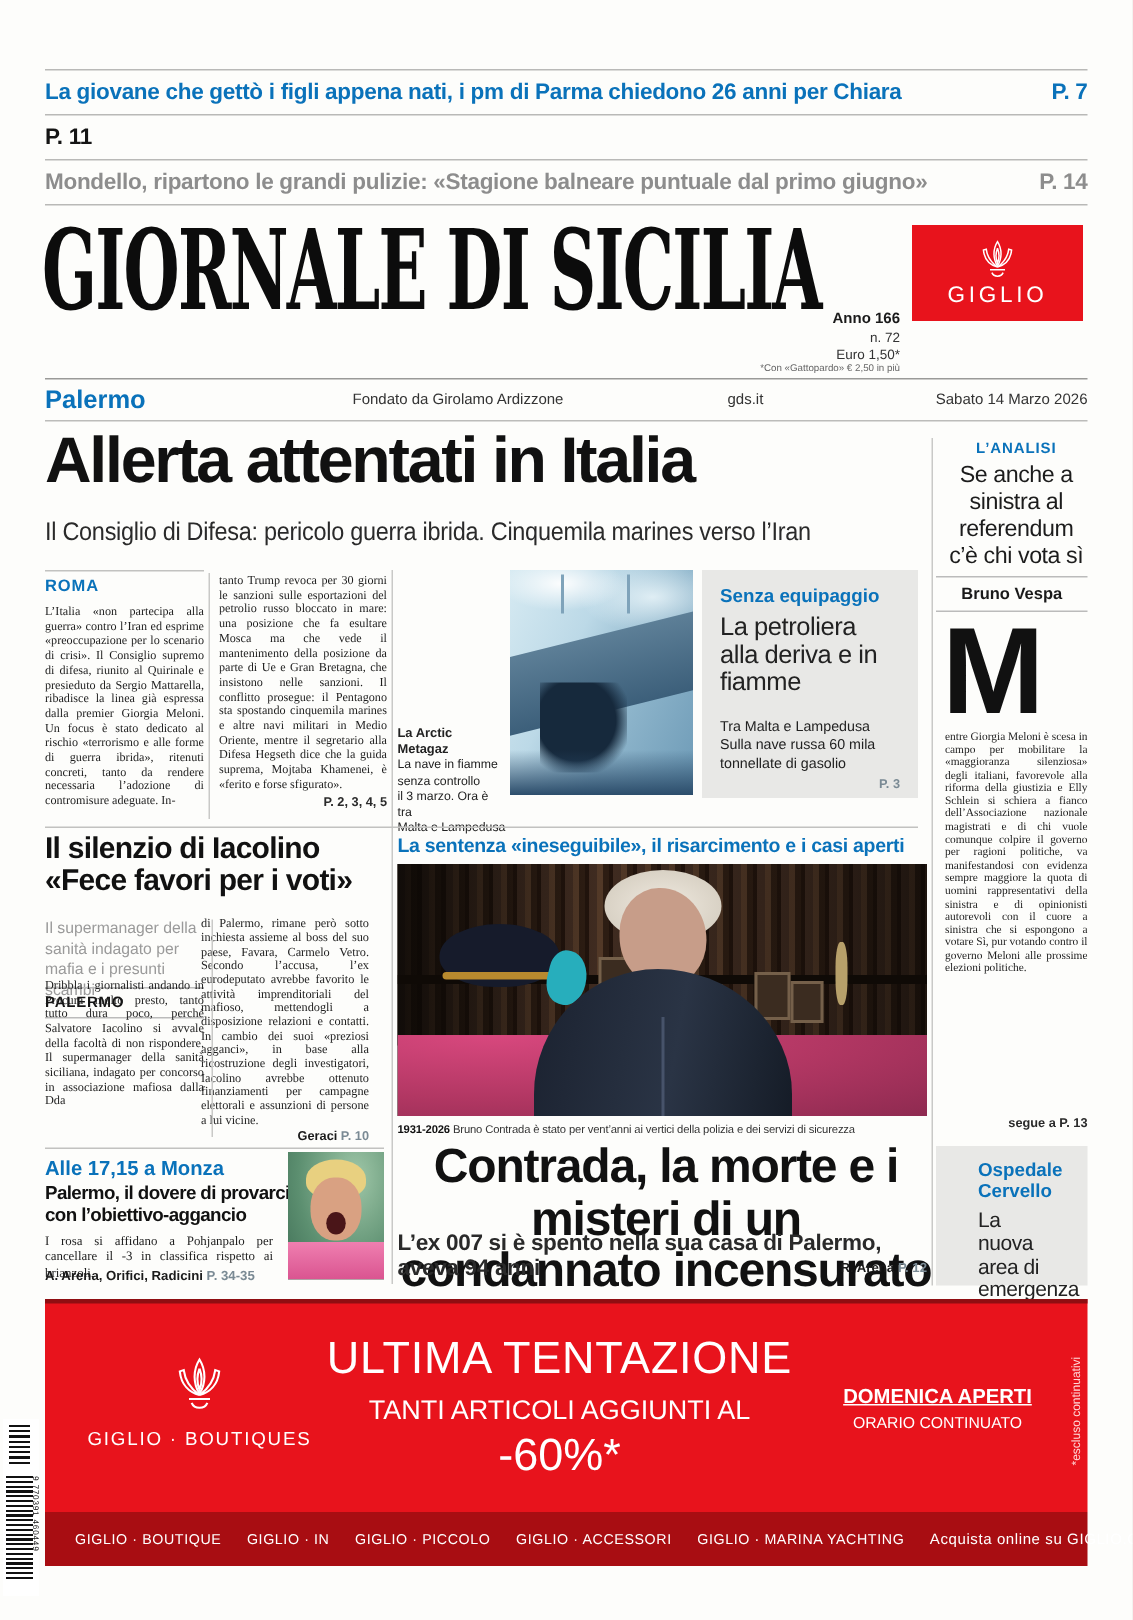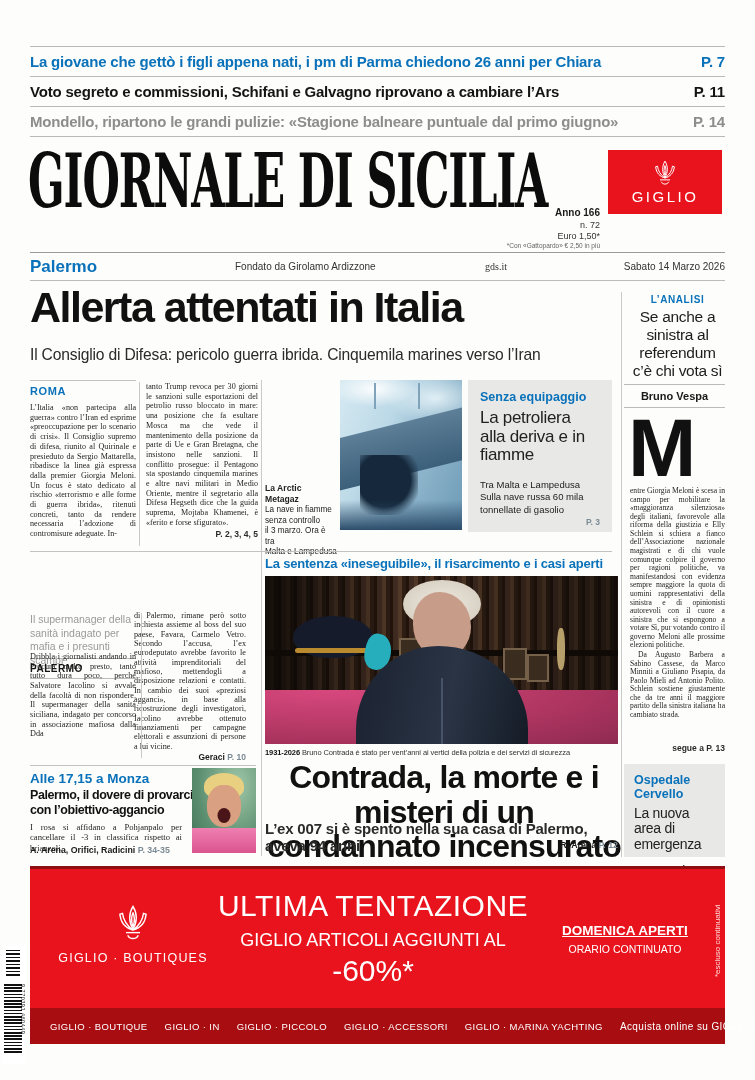--- a/index.html
+++ b/index.html
@@ -25,21 +25,21 @@
   .issue{position:absolute;left:420px;top:207px;width:180px;text-align:right;line-height:1.25;}
   .issue .i1{font-weight:bold;font-size:10px;}
   .issue .i2,.issue .i3{font-size:9px;color:#333;}
   .issue .i4{font-size:6.5px;color:#666;}
 
   
   .dateline{position:absolute;left:30px;top:252px;width:695px;height:27px;
         border-top:1px solid #9a9a98;border-bottom:1px solid #bcbcba;display:flex;align-items:center;}
   .dl-city{color:#0a72ba;font-weight:bold;font-size:17px;width:205px;}
   .dl-founded{font-size:10px;color:#333;width:250px;}
-  .dl-site{font-size:10px;color:#333;width:110px;font-family:Liberation Serif, serif;}
+  .dl-site{font-size:10px;color:#333;width:110px;}
   .dl-date{font-size:10px;color:#333;margin-left:auto;}
 
   
   .lead-headline{position:absolute;left:30px;top:283px;font-size:43px;font-weight:bold;
         letter-spacing:-1.5px;color:#111;white-space:nowrap;}
   .lead-subhead{position:absolute;left:30px;top:345px;font-size:17px;color:#2a2a2a;
         letter-spacing:-0.2px;white-space:nowrap;transform:scaleX(0.92);transform-origin:left top;}
   .kicker{color:#0a72ba;font-weight:bold;}
   .lead-kicker{position:absolute;left:30px;top:385px;font-size:11px;letter-spacing:0.6px;}
   .serif{font-family:"Liberation Serif","DejaVu Serif",serif;text-align:justify;color:#1d1d1d;}
@@ -65,21 +65,21 @@
   .tanker-caption{position:absolute;left:265px;top:483px;width:72px;font-size:8.2px;line-height:1.28;color:#222;}
   .tanker-caption .cap-title{font-weight:bold;font-size:8.6px;}
 
   
   .graybox{background:#e8e8e6;box-sizing:border-box;padding:10px 12px;}
   .box-tanker{position:absolute;left:468px;top:380px;width:144px;height:152px;}
   .graybox .gb-kicker{font-size:12.5px;}
   .graybox .gb-title{font-size:17px;line-height:1.1;color:#222;margin-top:5px;letter-spacing:-0.3px;}
   .graybox .gb-body{font-size:9.5px;line-height:1.3;color:#222;margin-top:14px;}
   .graybox .gb-page{text-align:right;font-weight:bold;font-size:8.5px;color:#7a8a94;margin-top:1px;}
-  .box-cervello{position:absolute;left:624px;top:764px;width:101px;height:93px;padding:9px 10px;}
+  .box-cervello{position:absolute;left:624px;top:764px;width:101px;height:93px;padding:9px 28px;}
   .box-cervello .gb-title{font-size:14px;letter-spacing:-0.3px;}
   .box-cervello .gb-byline{text-align:right;font-weight:bold;font-size:8.5px;margin-top:12px;color:#1a1a1a;}
 
   
   .an-kicker{position:absolute;left:630px;top:294px;width:95px;text-align:center;font-size:10px;letter-spacing:0.6px;}
   .an-title{position:absolute;left:630px;top:308px;width:95px;text-align:center;font-size:15.5px;
         line-height:1.16;letter-spacing:-0.3px;color:#1c1c1c;}
   .an-author{position:absolute;left:624px;top:384px;width:101px;text-align:center;font-weight:bold;font-size:11px;
         border-top:1px solid #bbb;border-bottom:1px solid #bbb;padding:5px 0;box-sizing:border-box;}
   .an-drop{position:absolute;left:628px;top:414px;font-size:82px;font-weight:bold;line-height:0.82;color:#111;}
@@ -186,21 +186,20 @@
 <body>
 
 <div class="page">
 
   <div class="teasers">
     <div class="teaser-row t-blue">
       <span>La giovane che gettò i figli appena nati, i pm di Parma chiedono 26 anni per Chiara</span>
       <span>P. 7</span>
     </div>
     <div class="teaser-row t-black">
-      <span>Voto segreto e commissioni, Schifani e Galvagno riprovano a cambiare l’Ars</span>
       <span>P. 11</span>
     </div>
     <div class="teaser-row t-gray">
       <span>Mondello, ripartono le grandi pulizie: «Stagione balneare puntuale dal primo giugno»</span>
       <span>P. 14</span>
     </div>
   </div>
 
   <div class="masthead-title">GIORNALE DI SICILIA</div>
   <div class="giglio-box">
@@ -264,27 +263,27 @@
     <div class="gb-body">Tra Malta e Lampedusa Sulla nave russa 60 mila tonnellate di gasolio</div>
     <div class="gb-page">P. 3</div>
   </div>
 
   <div class="kicker an-kicker">L’ANALISI</div>
   <div class="an-title">Se anche a sinistra al referendum c’è chi vota sì</div>
   <div class="an-author">Bruno Vespa</div>
   <div class="an-drop">M</div>
   <div class="serif an-body">
     <div>entre Giorgia Meloni è scesa in campo per mobilitare la «maggioranza silenziosa» degli italiani, favorevole alla riforma della giustizia e Elly Schlein si schiera a fianco dell’Associazione nazionale magistrati e di chi vuole comunque colpire il governo per ragioni politiche, va manifestandosi con evidenza sempre maggiore la quota di uomini rappresentativi della sinistra e di opinionisti autorevoli con il cuore a sinistra che si espongono a votare Sì, pur votando contro il governo Meloni alle prossime elezioni politiche.</div>
-    <div class="p2">Da Augusto Barbera a Sabino Cassese, da Marco Minniti a Giuliano Pisapia, da Paolo Mieli ad Antonio Polito. Schlein sostiene giustamente che da tre anni il maggiore partito della sinistra italiana ha cambiato strada.</div>
   </div>
   <div class="an-follow">segue a P. 13</div>
 
   <div class="hr" style="left:30px;top:551px;width:582px;"></div>
   <div class="hr" style="left:30px;top:765px;width:226px;"></div>
 
+  <div class="ia-headline">Il silenzio di Iacolino «Fece favori per i voti»</div>
   <div class="ia-standfirst">Il supermanager della sanità indagato per mafia e i presunti scambi</div>
   <div class="ia-kickband">PALERMO</div>
   <div class="serif ia-col1">Dribbla i giornalisti andando in Procura molto presto, tanto tutto dura poco, perché Salvatore Iacolino si avvale della facoltà di non rispondere. Il supermanager della sanità siciliana, indagato per concorso in associazione mafiosa dalla Dda</div>
   <div class="serif ia-col2">
     <span>di Palermo, rimane però sotto inchiesta assieme al boss del suo paese, Favara, Carmelo Vetro. Secondo l’accusa, l’ex eurodeputato avrebbe favorito le attività imprenditoriali del mafioso, mettendogli a disposizione relazioni e contatti. In cambio dei suoi «preziosi agganci», in base alla ricostruzione degli investigatori, Iacolino avrebbe ottenuto finanziamenti per campagne elettorali e assunzioni di persone a lui vicine.</span>
     <div class="ia-byline">
       <b>Geraci</b>
       <span class="pref">P. 10</span>
     </div>
   </div>
@@ -349,21 +348,21 @@
           <path d="M9 12 C10 22 16 28 24 30 C17 25 13 19 12 11 Z"></path>
           <path d="M39 12 C38 22 32 28 24 30 C31 25 35 19 36 11 Z"></path>
           <path d="M16 33 L32 33"></path>
           <path d="M18 36 C20 41 28 41 30 36"></path>
         </g>
       </svg>
       <div class="brand">GIGLIO · BOUTIQUES</div>
     </div>
     <div class="ad-center">
       <div class="ad-title">ULTIMA TENTAZIONE</div>
-      <div class="ad-sub">GIGLIO ARTICOLI AGGIUNTI AL</div>
+      <div class="ad-sub">TANTI ARTICOLI AGGIUNTI AL</div>
       <div class="ad-discount">-60%*</div>
     </div>
     <div class="ad-right">
       <div class="ad-r1">DOMENICA APERTI</div>
       <div class="ad-r2">ORARIO CONTINUATO</div>
     </div>
     <div class="ad-note">*escluso continuativi</div>
   </div>
   <div class="ad-footer">
     <span>GIGLIO · BOUTIQUE</span>

